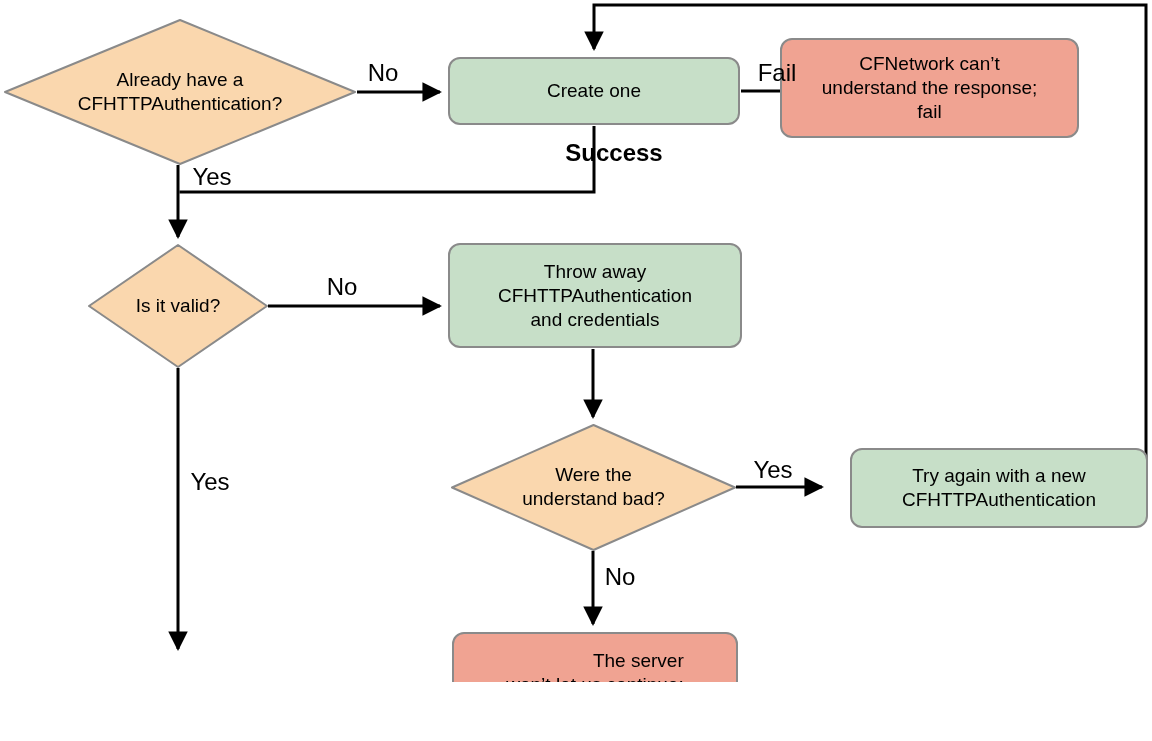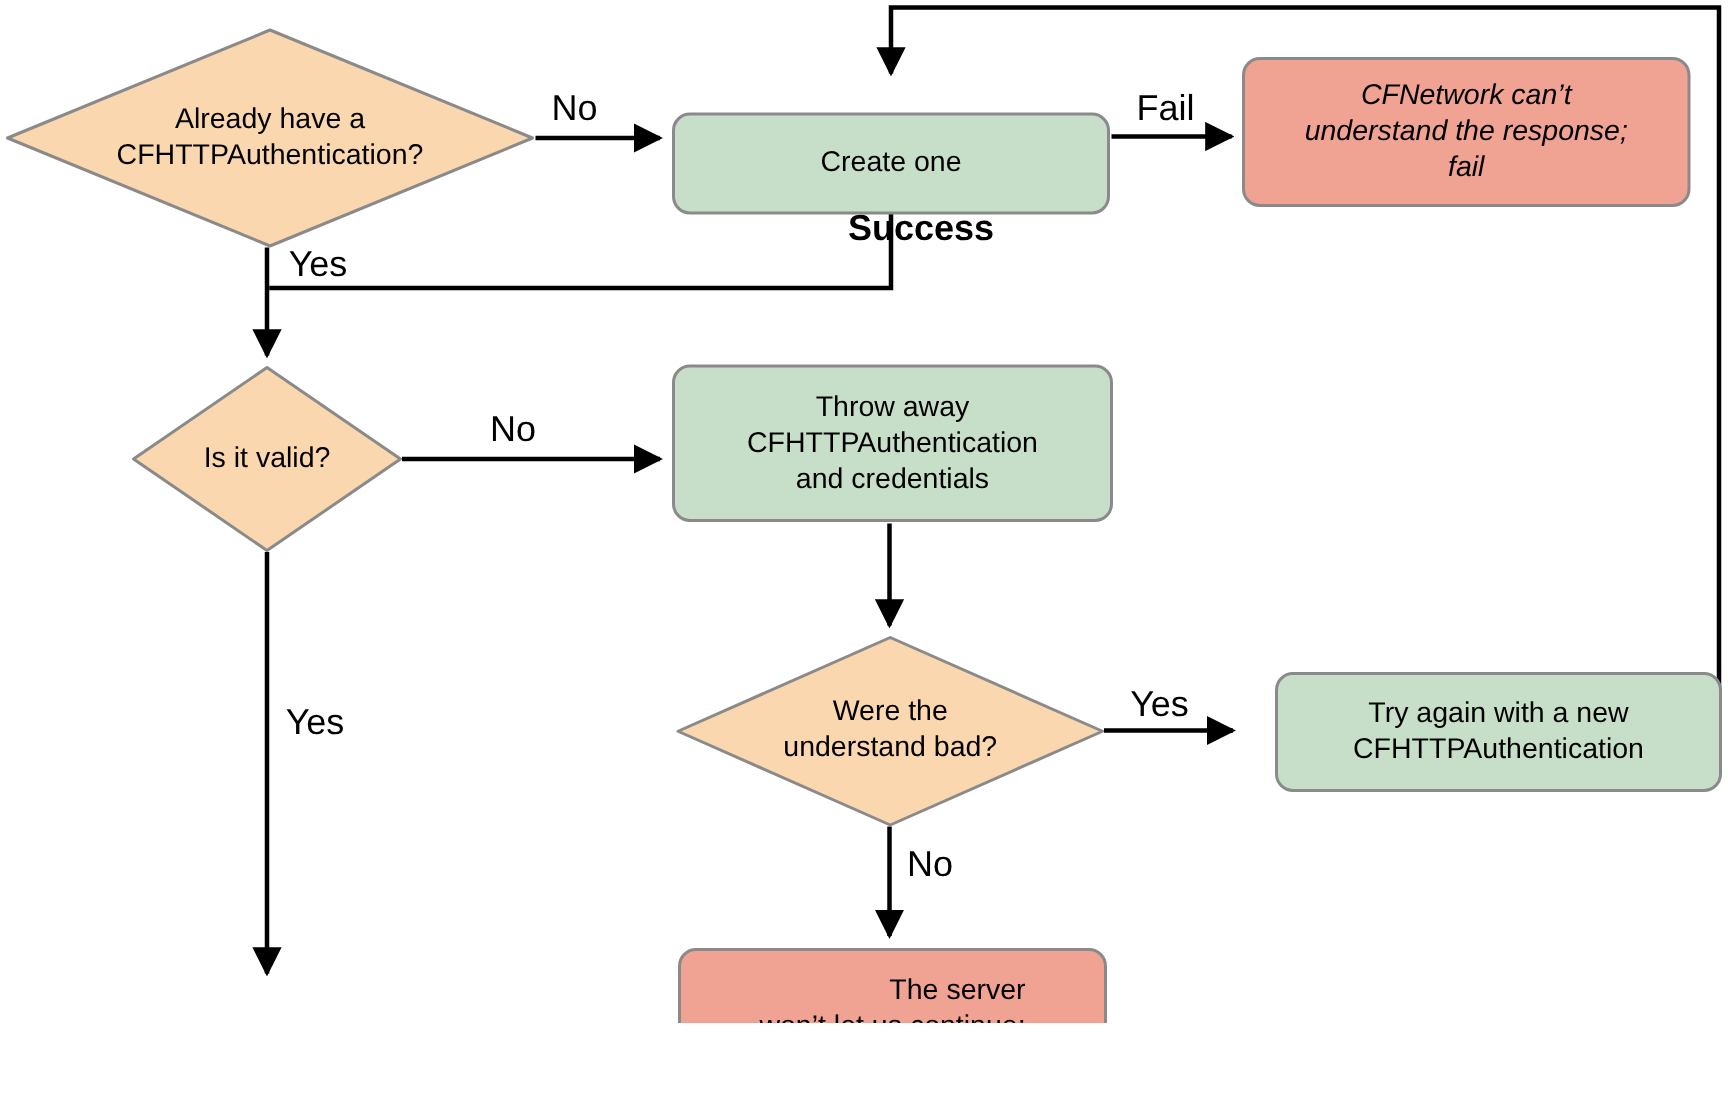--- a/index.html
+++ b/index.html
@@ -87,23 +87,23 @@
     <path class="edge" d="M1129 488 H1146 V5 H594 V49" marker-end="url(#arrow)"></path>
 
     <polygon class="diamond" points="180,20 355,92 180,164 5,92"></polygon>
     <polygon class="diamond" points="178,245 267,306 178,367 89,306"></polygon>
     <polygon class="diamond" points="593.5,425 735,487.5 593.5,550 452,487.5"></polygon>
   </svg>
 
   <div class="node decision-label" style="left:25px; top:30px; width:310px; height:124px;">Already have a
 CFHTTPAuthentication?</div>
 
-  <div class="node rect process" style="left:448px; top:57px; width:292px; height:68px;margin-top:18px;">Create one</div>
+  <div class="node rect process" style="left:448px; top:57px; width:292px; height:68px;">Create one</div>
 
-  <div class="node rect fail" style="left:828px; top:38px; width:299px; height:100px;font-style:italic;">CFNetwork can’t
+  <div class="node rect fail" style="left:780px; top:38px; width:299px; height:100px;">CFNetwork can’t
 understand the response;
 fail</div>
 
   <div class="node decision-label" style="left:99px; top:256px; width:158px; height:100px;">Is it valid?</div>
 
   <div class="node rect process" style="left:448px; top:243px; width:294px; height:105px;">Throw away
 CFHTTPAuthentication
 and credentials</div>
 
   <div class="node decision-label" style="left:462px; top:437px; width:263px; height:100px;">Were the

